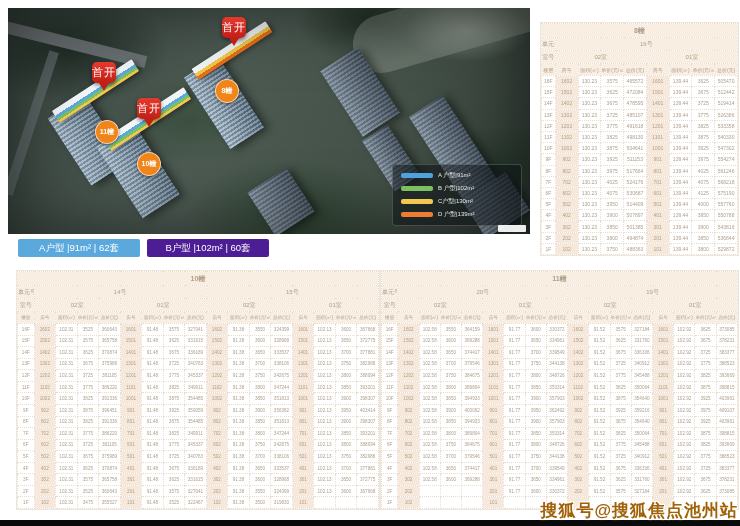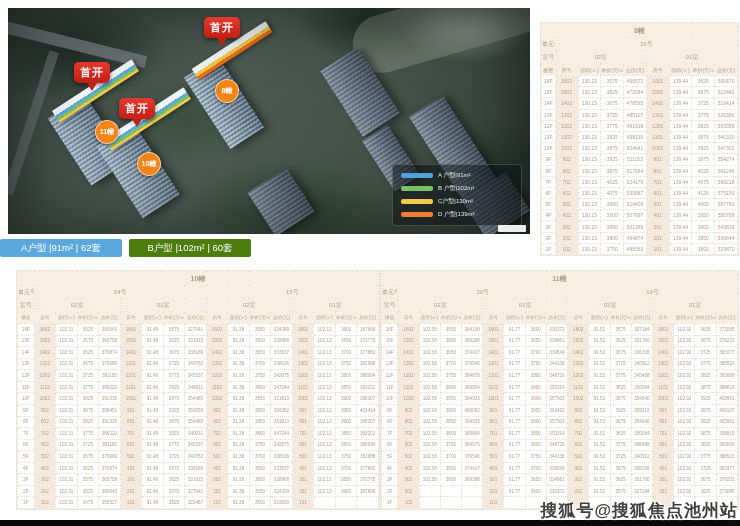--- a/index.html
+++ b/index.html
@@ -24,37 +24,37 @@
   .tw,.twh{position:absolute;transform:rotate(-33deg);box-shadow:4px 4px 8px rgba(0,0,0,.45);}
   .tw{background:
       linear-gradient(to right, rgba(255,255,255,.18), rgba(0,0,0,.30)),
       repeating-linear-gradient(0deg,#78899a 0 2px,#4e5f6e 2px 4px);}
   .twh{background:
       linear-gradient(to right, rgba(255,255,255,.25), rgba(0,0,0,.22)),
       repeating-linear-gradient(0deg,#9db7cc 0 2px,#5e7689 2px 4px);}
   .rb{position:absolute;transform:rotate(-33deg);border-radius:1px;box-shadow:2px 2px 5px rgba(0,0,0,.4);}
   .rb-ab{background:linear-gradient(to bottom,#f2f5f7 0 42%,#5ba8dd 42% 62%,#7cc062 62% 82%,#f2c94c 82% 100%);}
   .rb-cd{background:linear-gradient(to bottom,#f2f5f7 0 45%,#f2c94c 45% 72%,#e96f17 72% 100%);}
-  .pin{position:absolute;width:36px;height:21px;background:linear-gradient(#e6392e,#c21f16);border-radius:5px;
-       color:#fff;font-size:11px;font-weight:bold;display:flex;align-items:center;justify-content:center;
-       letter-spacing:1px;z-index:6;box-shadow:0 2px 4px rgba(0,0,0,.5);}
+  .pin{position:absolute;width:24px;height:21px;background:linear-gradient(#e6392e,#c21f16);border-radius:5px;
+       color:#fff;font-size:11px;font-weight:normal;display:flex;align-items:center;justify-content:center;
+       letter-spacing:1px;z-index:6;box-shadow:0 2px 4px rgba(0,0,0,.5);margin-left:18px;}
   .pin::after{content:"";position:absolute;left:50%;top:100%;margin-left:-5px;width:0;height:0;
        border:5px solid transparent;border-top:8px solid #c21f16;}
   .bcircle{position:absolute;width:22px;height:22px;border-radius:50%;background:#f08519;color:#fff;
        font-size:7px;font-weight:bold;display:flex;align-items:center;justify-content:center;z-index:5;
        border:1px solid rgba(255,255,255,.65);box-shadow:0 1px 3px rgba(0,0,0,.5);}
   .legend{position:absolute;right:8px;bottom:8px;width:112px;background:rgba(15,20,24,.55);border:1px solid rgba(255,255,255,.18);
        border-radius:4px;padding:6px 8px;z-index:7;display:flex;flex-direction:column;gap:4px;}
   .legend-row{display:flex;align-items:center;gap:5px;}
   .legend-bar{width:32px;height:5px;border-radius:2px;flex:0 0 auto;}
   .legend-label{color:#e9e9e9;font-size:6px;white-space:nowrap;}
   .logo-badge{position:absolute;right:4px;bottom:2px;width:28px;height:7px;background:rgba(255,255,255,.92);border-radius:1px;z-index:7;}
 
   
-  .banners{position:absolute;left:0;top:239px;width:704px;height:26px;}
+  .banners{position:absolute;left:18px;top:239px;width:704px;height:26px;}
   .banner{position:absolute;top:0;height:18px;width:122px;border-radius:2px;color:#fff;
       font-size:9.5px;display:flex;align-items:center;justify-content:center;white-space:nowrap;}
 
   
   .price-table{position:absolute;border:1px solid #efe5d8;background:#fff;}
   .price-table table{width:100%;height:100%;border-collapse:collapse;table-layout:fixed;}
   .price-table td{border:1px dotted #e7ddd1;text-align:center;vertical-align:middle;padding:0;
       overflow:hidden;white-space:nowrap;color:#b1a08c;}
   .tbl-top{left:540px;top:22px;width:197px;height:232px;font-size:5px;}
   .tbl-bottom{top:270px;height:238px;font-size:4.6px;}
@@ -62,21 +62,21 @@
   #table-2.tbl-bottom{left:380px;width:357px;}
   .t-title{background:#f8eee2;color:#7d6a55;font-weight:bold;font-size:7px;height:13px;}
   .t-head{background:#f8eee2;color:#8a7660;font-size:6px;height:12px;}
   .t-sub{background:#f8eee2;color:#a18c74;height:11px;}
   .c-floor{background:#fff;color:#bcae9c;}
   .c-room{background:#f6e9db;color:#a5937e;}
   .c-num{background:#fff;}
 
   
   .watermark{position:absolute;right:2px;bottom:4px;z-index:20;font-size:17px;font-weight:bold;
-     color:#404040;letter-spacing:1px;
+     color:#a16207;letter-spacing:1px;
      text-shadow:-1px -1px 0 #fff,1px -1px 0 #fff,-1px 1px 0 #fff,1px 1px 0 #fff,0 0 3px #fff;}
   .bottom-bar{position:absolute;left:0;bottom:0;width:740px;height:6px;background:#0a0a0a;z-index:15;}
 </style>
 </head>
 <body>
 
 <div class="page">
 
   <div class="photo">
     <div class="river"></div>
@@ -127,21 +127,21 @@
       <div class="legend-row">
         <span class="legend-bar" style="background: rgb(237, 125, 49);"></span>
         <span class="legend-label">D 户型|139m²</span>
       </div>
     </div>
     <div class="logo-badge"></div>
   </div>
 
   <div class="banners">
     <div class="banner" style="left: 0px; background: rgb(91, 168, 221);">A户型 |91m² | 62套</div>
-    <div class="banner" style="left: 129px; background: #4d7c0f;">B户型 |102m² | 60套</div>
+    <div class="banner" style="left: 129px; background: #4c1d95;">B户型 |102m² | 60套</div>
   </div>
 
   <div id="table-0" class="price-table tbl-top">
       <table>
         <colgroup>
           <col style="width: 7%;">
           <col>
           <col>
           <col>
           <col>

